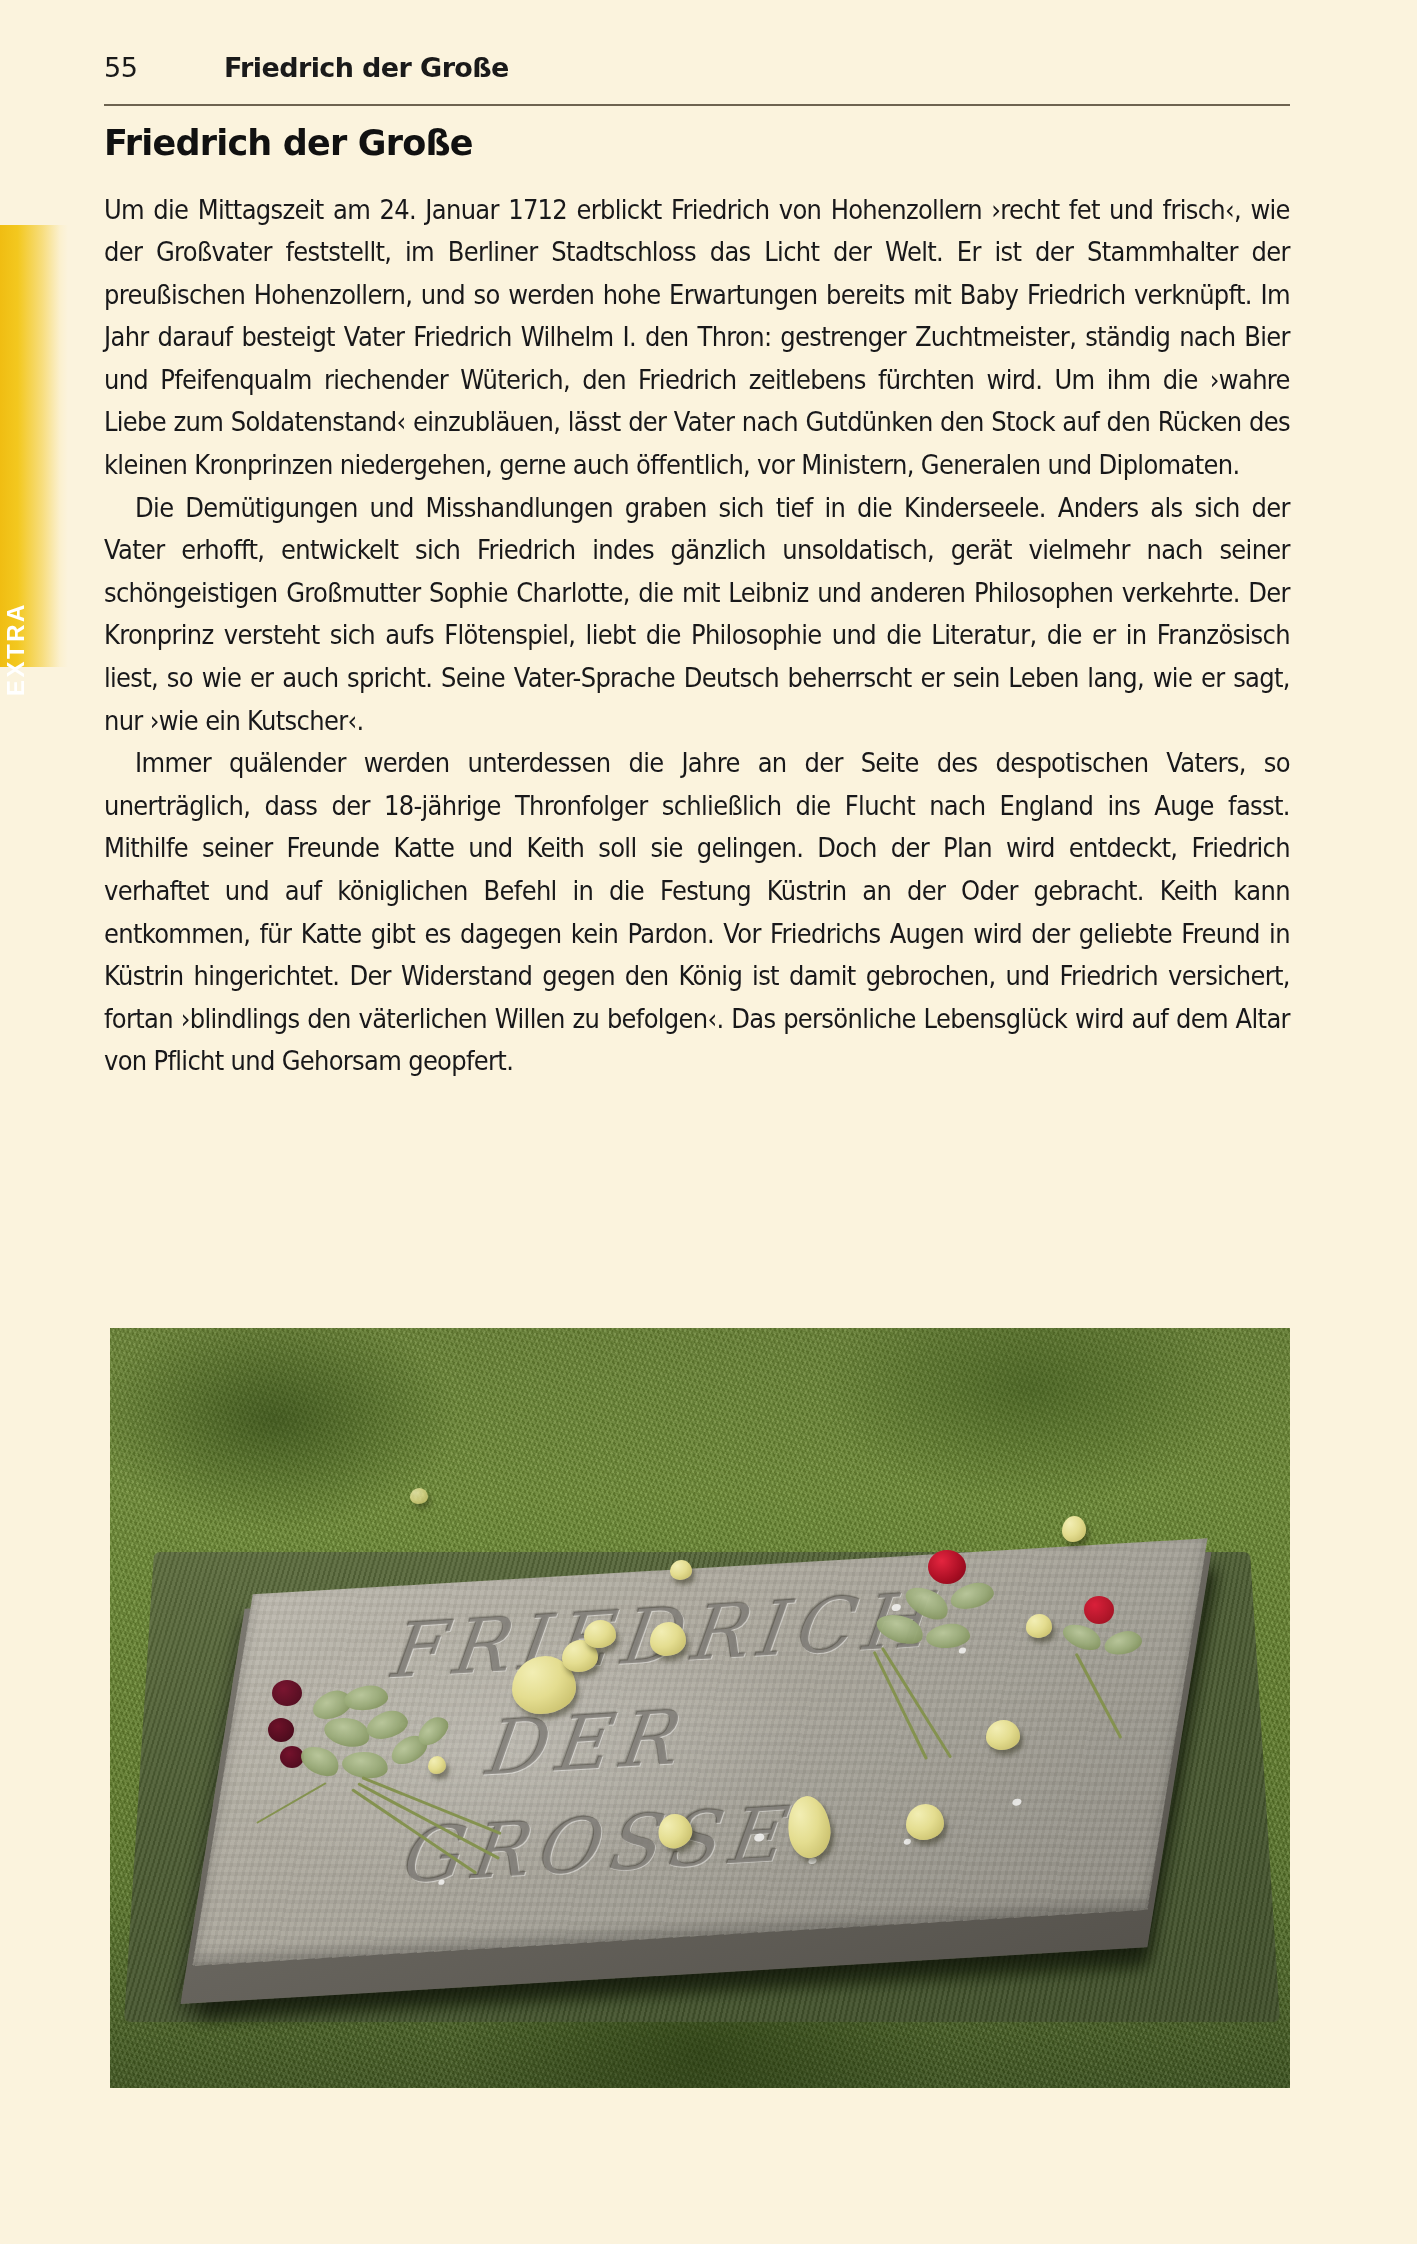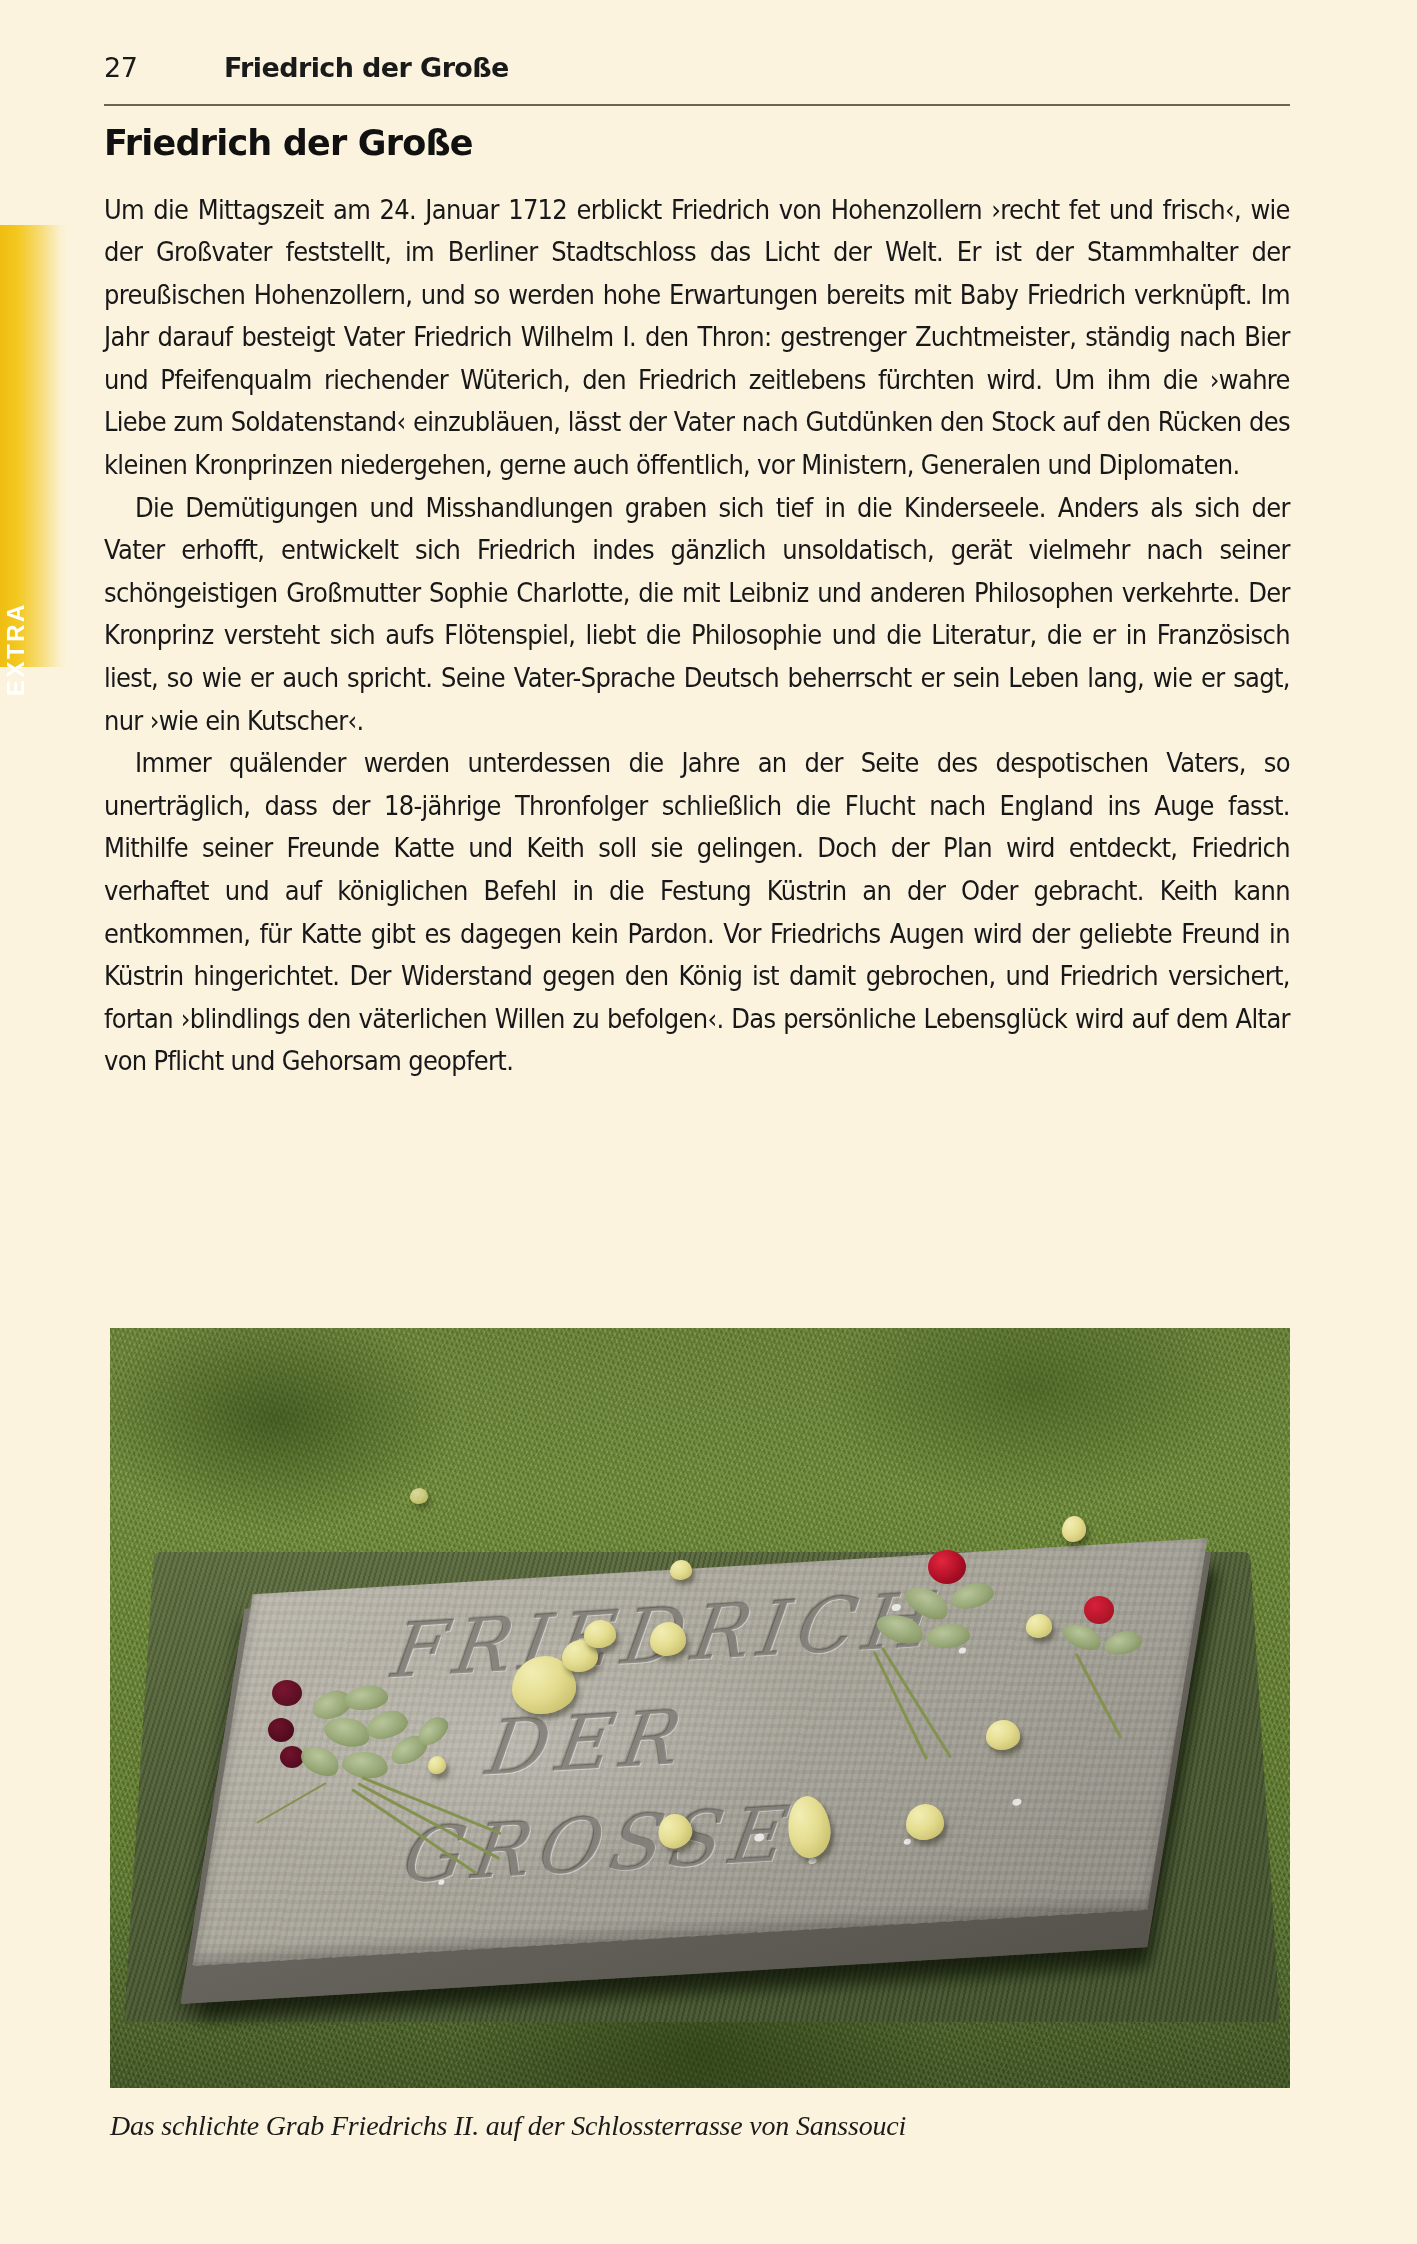--- a/index.html
+++ b/index.html
@@ -265,21 +265,21 @@
 </head>
 <body>
 
 <div class="page">
 
   <div class="side-tab">
     <span class="side-tab-label">EXTRA</span>
   </div>
 
   <div class="running-head">
-    <span class="folio">27</span>
+    <span class="folio">55</span>
     <span class="running-title">Friedrich der Große</span>
   </div>
   <div class="head-rule"></div>
 
   <div class="article">
     <h1 class="article-title">Friedrich der Große</h1>
     <div class="body-text">
       <p>Um die Mittagszeit am 24. Januar 1712 erblickt Friedrich von Hohenzollern ›recht fet und frisch‹, wie der Großvater feststellt, im Berliner Stadtschloss das Licht der Welt. Er ist der Stammhalter der preußischen Hohenzollern, und so werden hohe Erwartungen bereits mit Baby Friedrich verknüpft. Im Jahr darauf besteigt Vater Friedrich Wilhelm I. den Thron: gestrenger Zuchtmeister, ständig nach Bier und Pfeifenqualm riechender Wüterich, den Friedrich zeitlebens fürchten wird. Um ihm die ›wahre Liebe zum Soldatenstand‹ einzubläuen, lässt der Vater nach Gutdünken den Stock auf den Rücken des kleinen Kronprinzen niedergehen, gerne auch öffentlich, vor Ministern, Generalen und Diplomaten.</p>
       <p>Die Demütigungen und Misshandlungen graben sich tief in die Kinderseele. Anders als sich der Vater erhofft, entwickelt sich Friedrich indes gänzlich unsoldatisch, gerät vielmehr nach seiner schöngeistigen Großmutter Sophie Charlotte, die mit Leibniz und anderen Philosophen verkehrte. Der Kronprinz versteht sich aufs Flötenspiel, liebt die Philosophie und die Literatur, die er in Französisch liest, so wie er auch spricht. Seine Vater-Sprache Deutsch beherrscht er sein Leben lang, wie er sagt, nur ›wie ein Kutscher‹.</p>
       <p>Immer quälender werden unterdessen die Jahre an der Seite des despotischen Vaters, so unerträglich, dass der 18-jährige Thronfolger schließlich die Flucht nach England ins Auge fasst. Mithilfe seiner Freunde Katte und Keith soll sie gelingen. Doch der Plan wird entdeckt, Friedrich verhaftet und auf königlichen Befehl in die Festung Küstrin an der Oder gebracht. Keith kann entkommen, für Katte gibt es dagegen kein Pardon. Vor Friedrichs Augen wird der geliebte Freund in Küstrin hingerichtet. Der Widerstand gegen den König ist damit gebrochen, und Friedrich versichert, fortan ›blindlings den väterlichen Willen zu befolgen‹. Das persönliche Lebensglück wird auf dem Altar von Pflicht und Gehorsam geopfert.</p>
@@ -354,16 +354,15 @@
       <div class="potato" style="left:678px;top:468px;width:42px;height:62px;transform:rotate(-8deg);"></div>
       <div class="potato" style="left:796px;top:476px;width:38px;height:36px;"></div>
       <div class="potato" style="left:318px;top:428px;width:18px;height:18px;"></div>
       <div class="potato" style="left:876px;top:392px;width:34px;height:30px;"></div>
       <div class="potato" style="left:916px;top:286px;width:26px;height:24px;"></div>
       <div class="potato" style="left:952px;top:188px;width:24px;height:26px;"></div>
       <div class="potato" style="left:560px;top:232px;width:22px;height:20px;"></div>
       <div class="potato" style="left:300px;top:160px;width:18px;height:16px;opacity:.8;"></div>
     </div>
 
-    <figcaption class="caption">Das schlichte Grab Friedrichs II. auf der Schlossterrasse von Sanssouci</figcaption>
   </figure>
 
 </div>
 
 </body></html>

